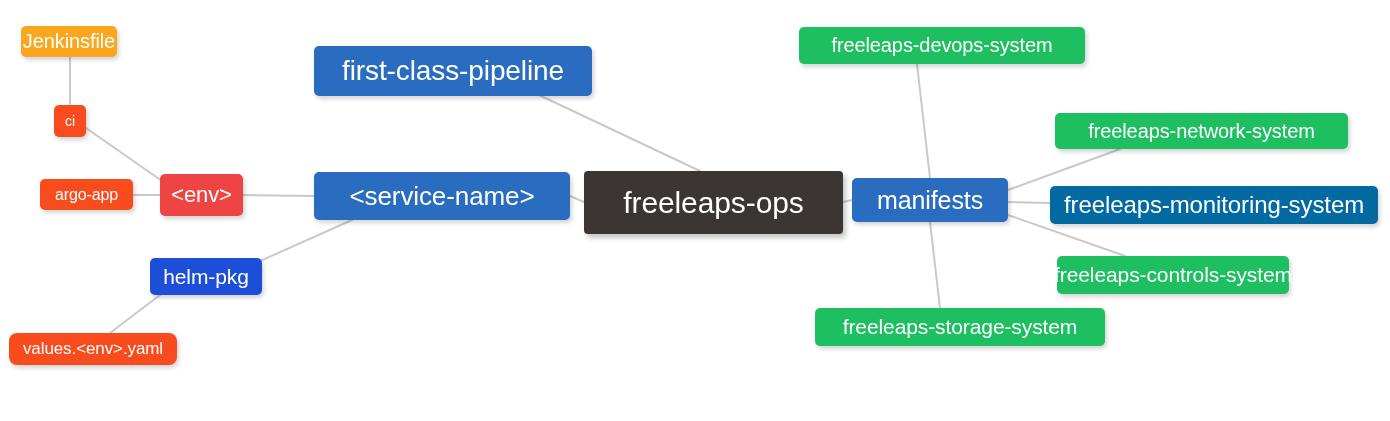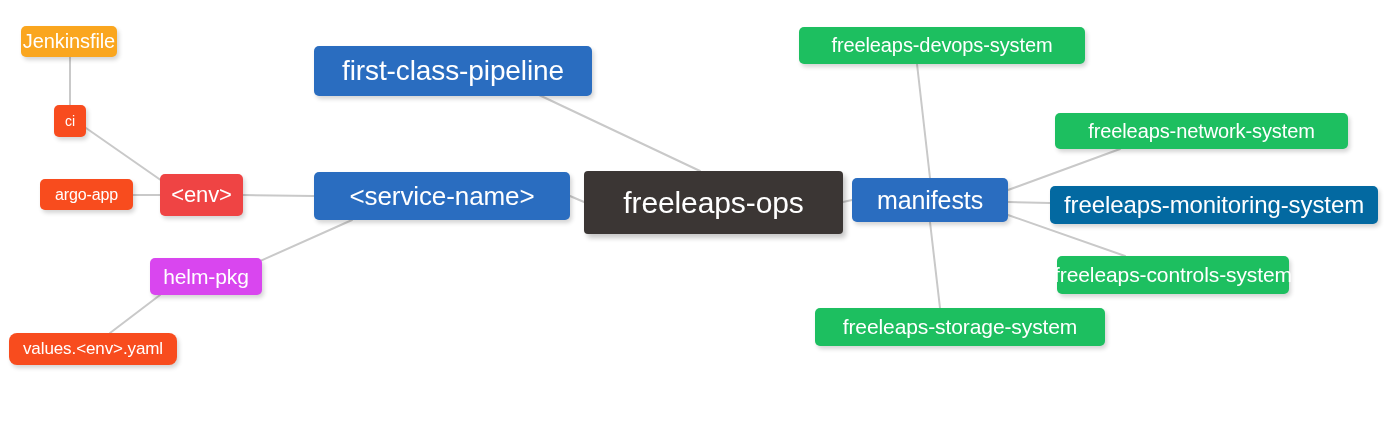--- a/index.html
+++ b/index.html
@@ -63,21 +63,21 @@
       <line x1="1008" y1="202" x2="1050" y2="203" stroke="#c9c9c9" stroke-width="2" stroke-linecap="round"></line>
       <line x1="1008" y1="215" x2="1125" y2="256" stroke="#c9c9c9" stroke-width="2" stroke-linecap="round"></line>
       <line x1="930" y1="222" x2="940" y2="308" stroke="#c9c9c9" stroke-width="2" stroke-linecap="round"></line>
     </svg>
   <div id="node-layer">
       <div class="node node-root" style="left: 584px; top: 171px; width: 259px; height: 63px; background: rgb(59, 54, 52); font-size: 30px; color: rgb(255, 255, 255);">freeleaps-ops</div>
       <div class="node" style="left: 314px; top: 172px; width: 256px; height: 48px; background: rgb(42, 109, 192); font-size: 26px; color: rgb(255, 255, 255);">&lt;service-name&gt;</div>
       <div class="node" style="left: 314px; top: 36px; width: 278px; height: 50px; background: rgb(42, 109, 192); font-size: 28px; color: rgb(255, 255, 255); margin-top: 10px;">first-class-pipeline</div>
       <div class="node" style="left: 852px; top: 178px; width: 156px; height: 44px; background: rgb(42, 109, 192); font-size: 25px; color: rgb(255, 255, 255);">manifests</div>
       <div class="node" style="left: 160px; top: 174px; width: 83px; height: 42px; background: #ef4444; font-size: 22px; color: rgb(255, 255, 255);">&lt;env&gt;</div>
-      <div class="node" style="left: 150px; top: 258px; width: 112px; height: 37px; background: #d946ef; font-size: 21px; color: rgb(255, 255, 255); text-align: right;">helm-pkg</div>
+      <div class="node" style="left: 150px; top: 258px; width: 112px; height: 37px; background: #1d4ed8; font-size: 21px; color: rgb(255, 255, 255); text-align: right;">helm-pkg</div>
       <div class="node" style="left: 21px; top: 26px; width: 96px; height: 31px; background: rgb(250, 166, 31); font-size: 20px; color: rgb(255, 255, 255);">Jenkinsfile</div>
       <div class="node" style="left: 54px; top: 105px; width: 32px; height: 32px; background: rgb(248, 76, 30); font-size: 14px; color: rgb(255, 255, 255);">ci</div>
       <div class="node" style="left: 32px; top: 179px; width: 93px; height: 31px; background: rgb(248, 76, 30); font-size: 16px; color: rgb(255, 255, 255); margin-left: 8px;">argo-app</div>
       <div class="node" style="left: 9px; top: 333px; width: 168px; height: 32px; background: rgb(248, 76, 30); font-size: 17px; color: rgb(255, 255, 255); border-radius: 8px;">values.&lt;env&gt;.yaml</div>
       <div class="node" style="left: 799px; top: 27px; width: 286px; height: 37px; background: rgb(29, 191, 96); font-size: 20px; color: rgb(255, 255, 255);">freeleaps-devops-system</div>
       <div class="node" style="left: 1055px; top: 113px; width: 293px; height: 36px; background: rgb(29, 191, 96); font-size: 20px; color: rgb(255, 255, 255);">freeleaps-network-system</div>
       <div class="node" style="left: 1050px; top: 186px; width: 328px; height: 38px; background: #0369a1; font-size: 24px; color: rgb(255, 255, 255);">freeleaps-monitoring-system</div>
       <div class="node" style="left: 1057px; top: 256px; width: 232px; height: 38px; background: rgb(29, 191, 96); font-size: 21px; color: rgb(255, 255, 255);">freeleaps-controls-system</div>
       <div class="node" style="left: 815px; top: 308px; width: 290px; height: 38px; background: rgb(29, 191, 96); font-size: 21px; color: rgb(255, 255, 255);">freeleaps-storage-system</div>
     </div>

